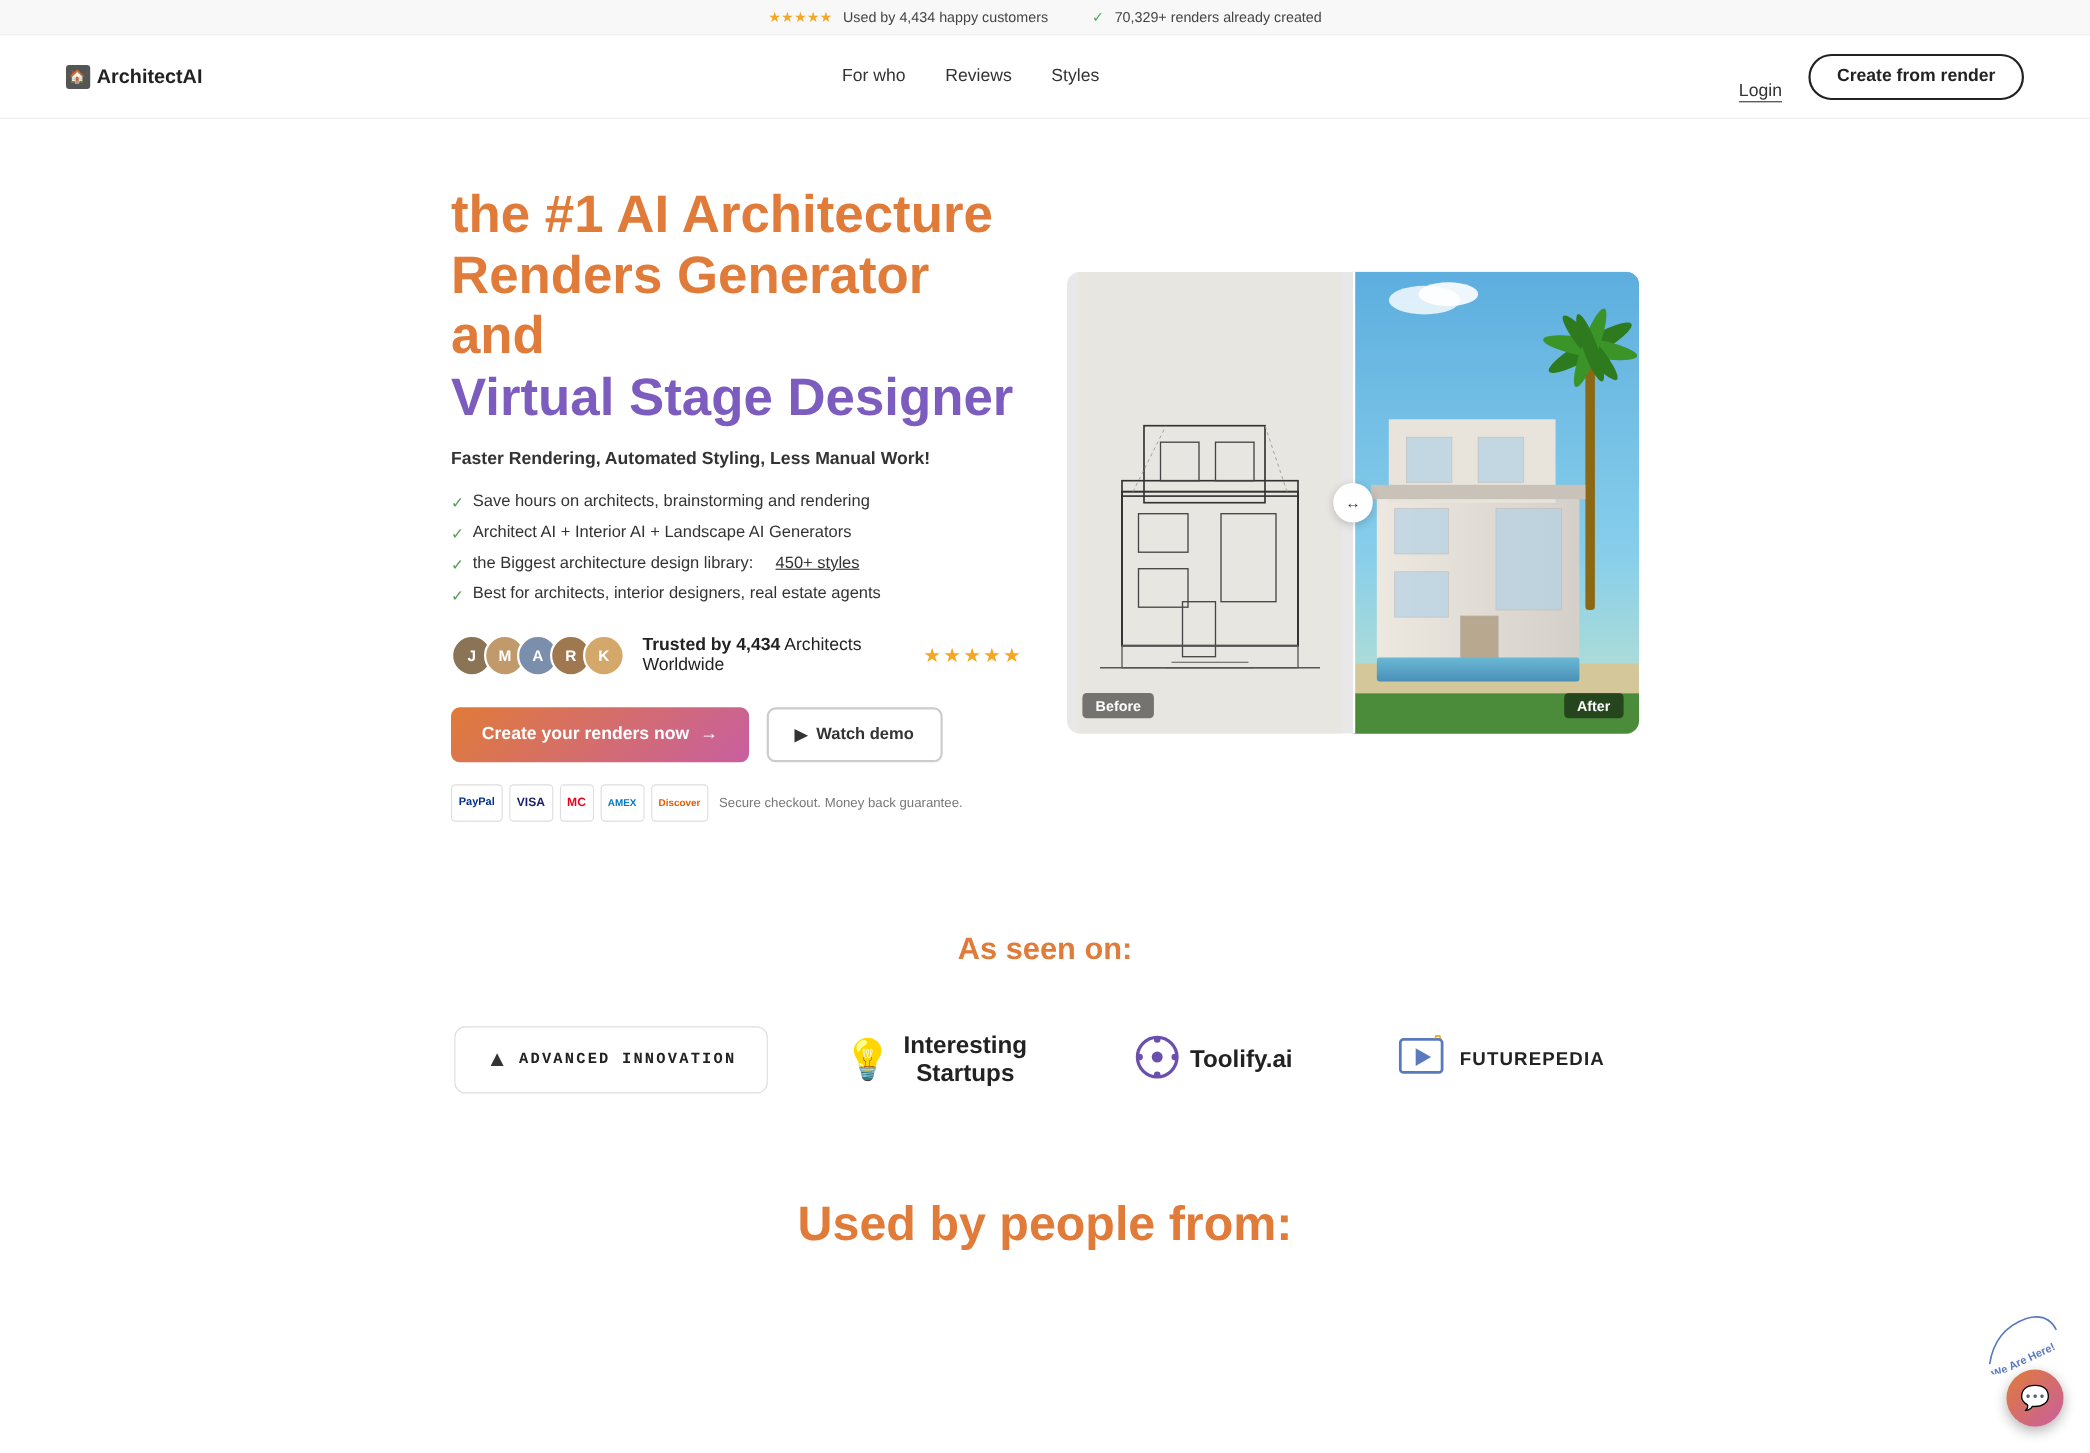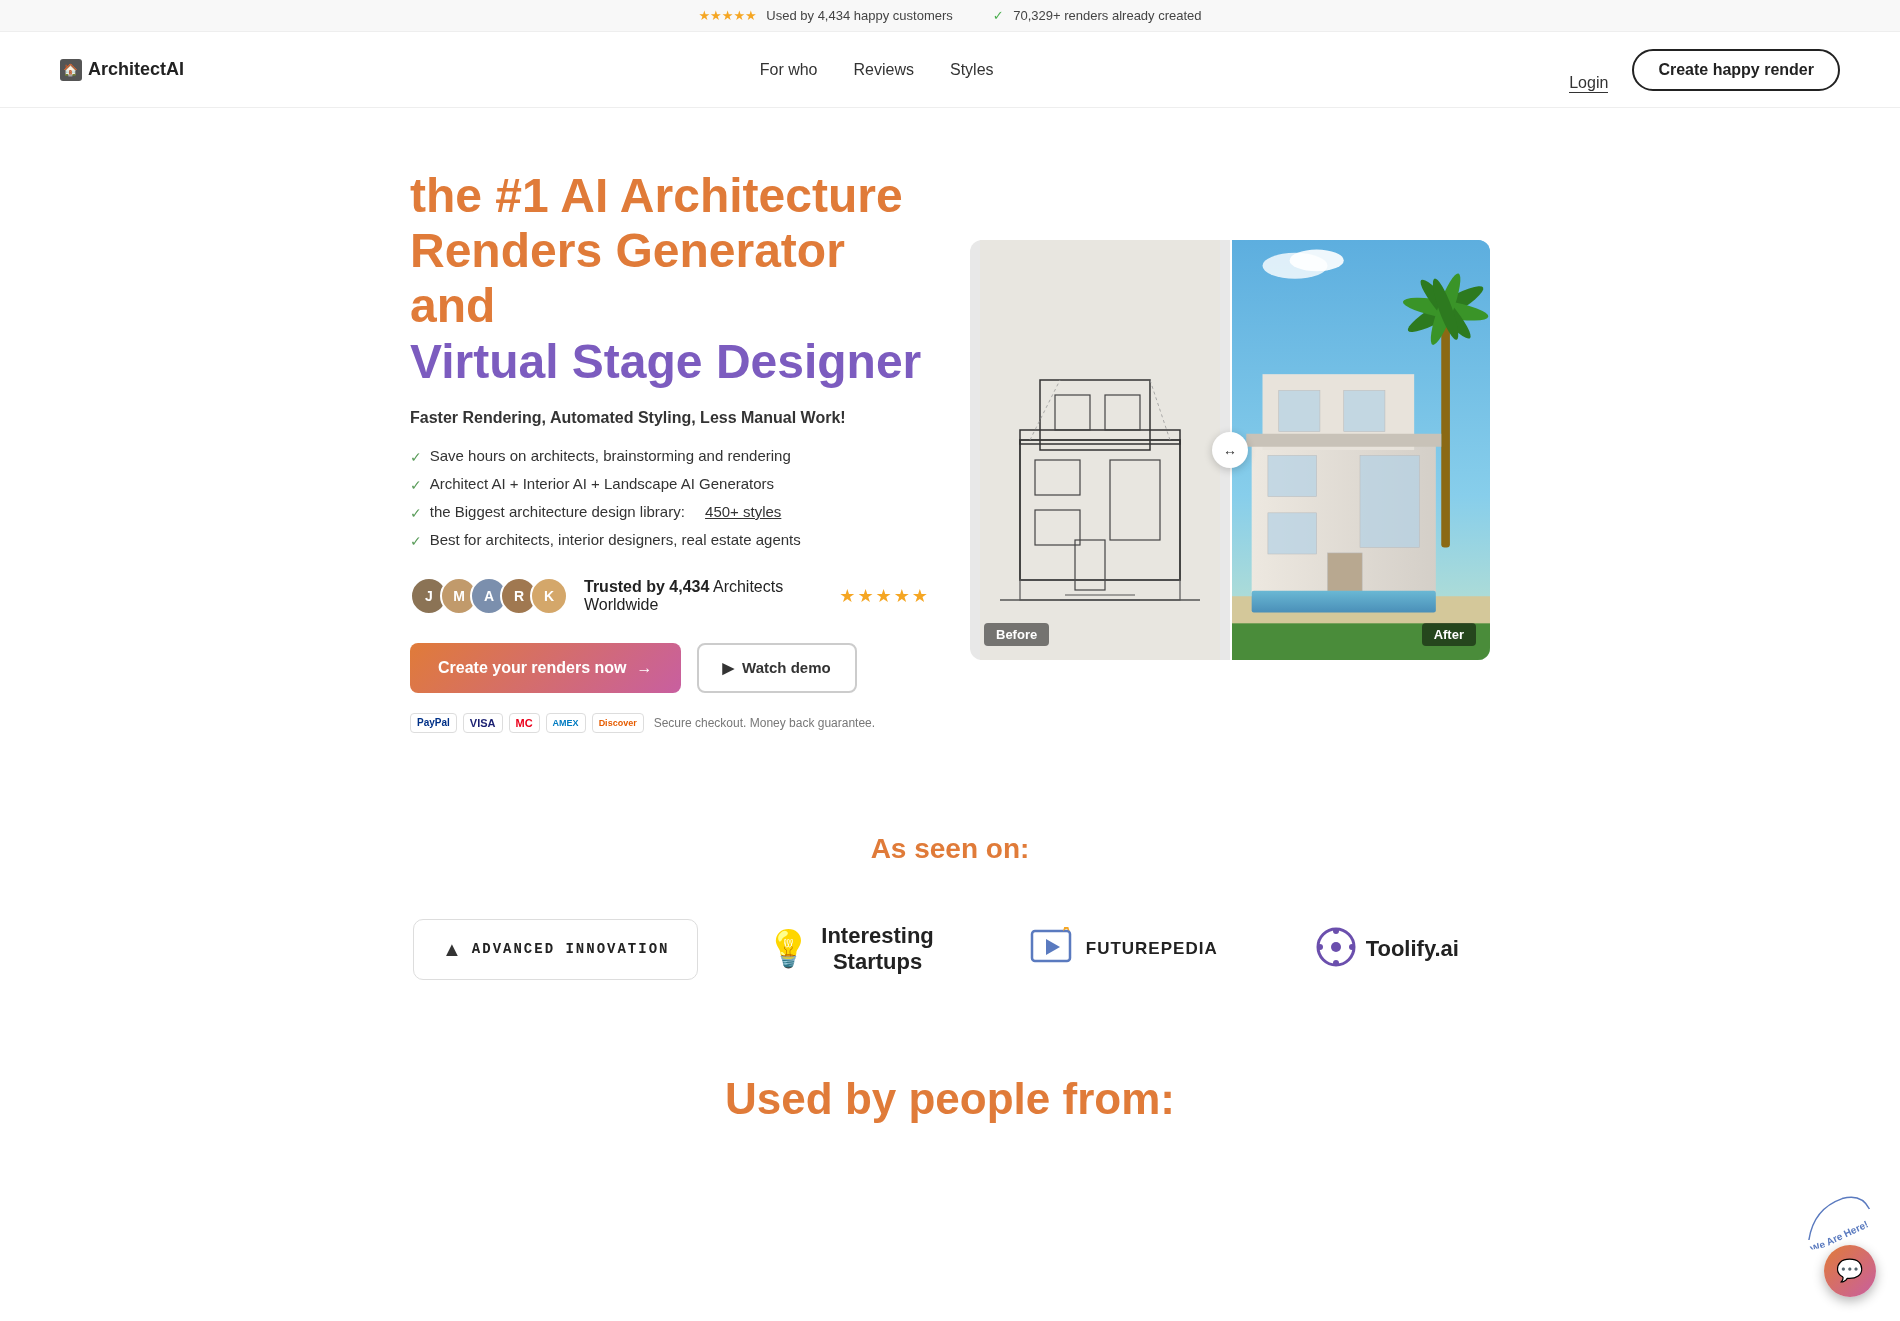--- a/index.html
+++ b/index.html
@@ -198,21 +198,21 @@
     .payment-row {
       display: flex;
       align-items: center;
       gap: 10px;
     }
     .payment-icons {
       display: flex;
       gap: 6px;
     }
     .payment-icon {
-      height: 20px;
+      height: 34px;
       padding: 2px 6px;
       border: 1px solid #ddd;
       border-radius: 4px;
       background: #fff;
       font-size: 11px;
       font-weight: 700;
       display: flex;
       align-items: center;
       justify-content: center;
       color: #1a1f71;
@@ -423,21 +423,21 @@
     <span class="nav-logo-icon">🏠</span>
     <span>ArchitectAI</span>
   </a>
   <ul class="nav-links">
     <li><a href="#">For who</a></li>
     <li><a href="#">Reviews</a></li>
     <li><a href="#">Styles</a></li>
   </ul>
   <div class="nav-actions">
     <a href="#" class="login-link">Login</a>
-    <button class="cta-btn">Create happy render</button>
+    <button class="cta-btn">Create from render</button>
   </div>
 </nav>
 
 <div class="hero">
   <div class="hero-left">
     <h1 class="hero-title">
       <span class="orange">the #1 AI Architecture</span><br>
       <span class="orange">Renders Generator and</span><br>
       <span class="purple">Virtual Stage Designer</span>
     </h1>
@@ -611,43 +611,43 @@
     </div>
 
     <div class="logo-item no-border">
       <span style="font-size:36px;">💡</span>
       <div>
         <div style="font-size:22px; font-weight:800; line-height:1.2;">Interesting</div>
         <div style="font-size:22px; font-weight:800; line-height:1.2;">Startups</div>
       </div>
     </div>
 
-    <div class="logo-item no-border futurepedia-logo">
-      <div style="position:relative;">
-        <svg width="46" height="40" viewBox="0 0 46 40">
-          <rect x="2" y="4" width="38" height="30" rx="3" fill="none" stroke="#5a7abf" stroke-width="2.5"></rect>
-          <polygon points="16,12 16,28 30,20" fill="#5a7abf"></polygon>
-          <text x="30" y="4" font-size="14" fill="#f5a623">★</text>
-        </svg>
-      </div>
-      <span class="fp-text" style="font-size:17px; font-weight:700; letter-spacing:1px;">FUTUREPEDIA</span>
-    </div>
-
     <div class="logo-item no-border toolify-logo">
       <div style="position:relative; display:inline-block;">
         <svg width="44" height="44" viewBox="0 0 44 44">
           <circle cx="22" cy="22" r="18" fill="none" stroke="#6b4fad" stroke-width="3"></circle>
           <circle cx="22" cy="22" r="5" fill="#6b4fad"></circle>
           <circle cx="22" cy="6" r="3" fill="#6b4fad"></circle>
           <circle cx="22" cy="38" r="3" fill="#6b4fad"></circle>
           <circle cx="6" cy="22" r="3" fill="#6b4fad"></circle>
           <circle cx="38" cy="22" r="3" fill="#6b4fad"></circle>
         </svg>
       </div>
       <span class="toolify-text" style="font-size:22px; font-weight:700;">Toolify.ai</span>
+    </div>
+
+    <div class="logo-item no-border futurepedia-logo">
+      <div style="position:relative;">
+        <svg width="46" height="40" viewBox="0 0 46 40">
+          <rect x="2" y="4" width="38" height="30" rx="3" fill="none" stroke="#5a7abf" stroke-width="2.5"></rect>
+          <polygon points="16,12 16,28 30,20" fill="#5a7abf"></polygon>
+          <text x="30" y="4" font-size="14" fill="#f5a623">★</text>
+        </svg>
+      </div>
+      <span class="fp-text" style="font-size:17px; font-weight:700; letter-spacing:1px;">FUTUREPEDIA</span>
     </div>
   </div>
 </div>
 
 <div class="used-by-section">
   <h2 class="used-by-title">Used by people from:</h2>
 </div>
 
 <div class="chat-widget">
   <div class="we-are-here">

